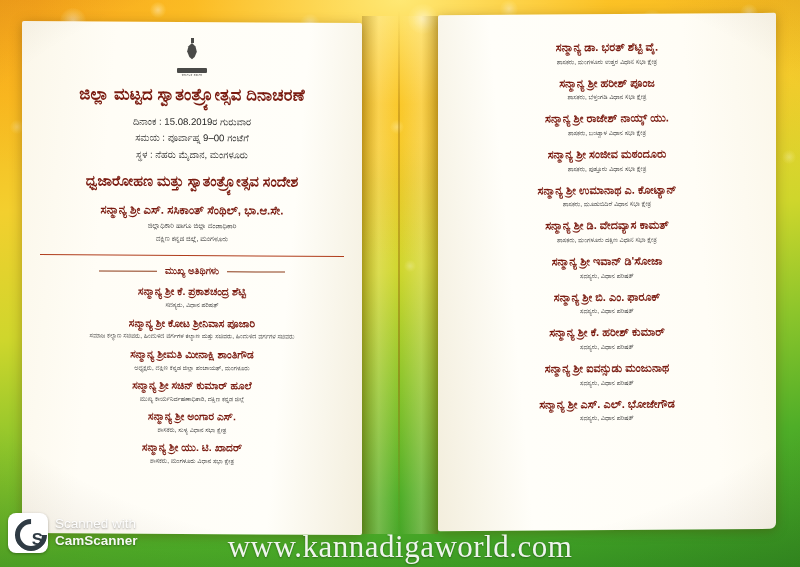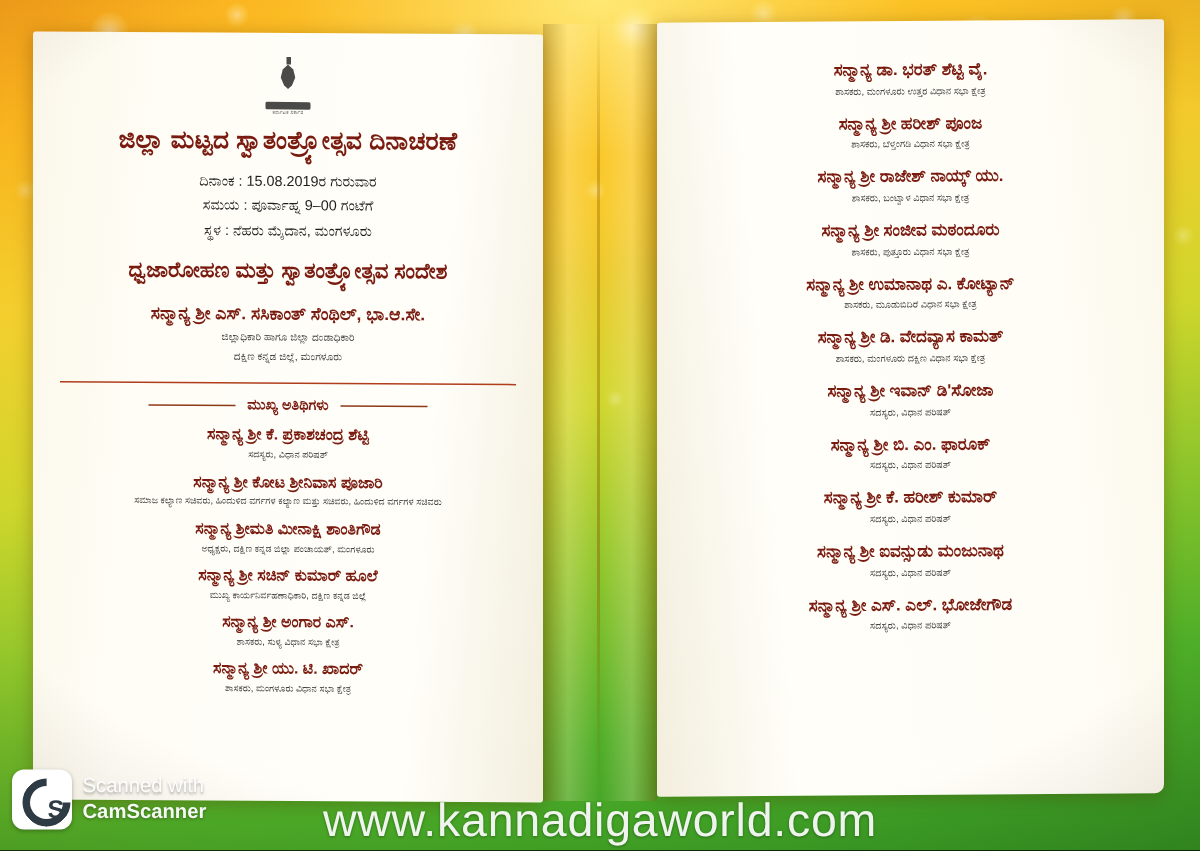--- a/index.html
+++ b/index.html
@@ -191,21 +191,21 @@
     height: 70px;
     display: flex;
     align-items: center;
     pointer-events: none;
   }
   .wm-url {
     position: absolute;
     left: 0; right: 0;
     bottom: 2px;
     text-align: center;
-    font-family: Liberation Sans, sans-serif;
+    font-family: Liberation Serif, serif;
     font-size: 31px;
     color: rgba(255,255,255,0.92);
     letter-spacing: .5px;
     text-shadow: 0 1px 2px rgba(0,0,0,0.35);
   }
   .cs {
     position: absolute;
     left: 8px;
     bottom: 14px;
     display: flex;

